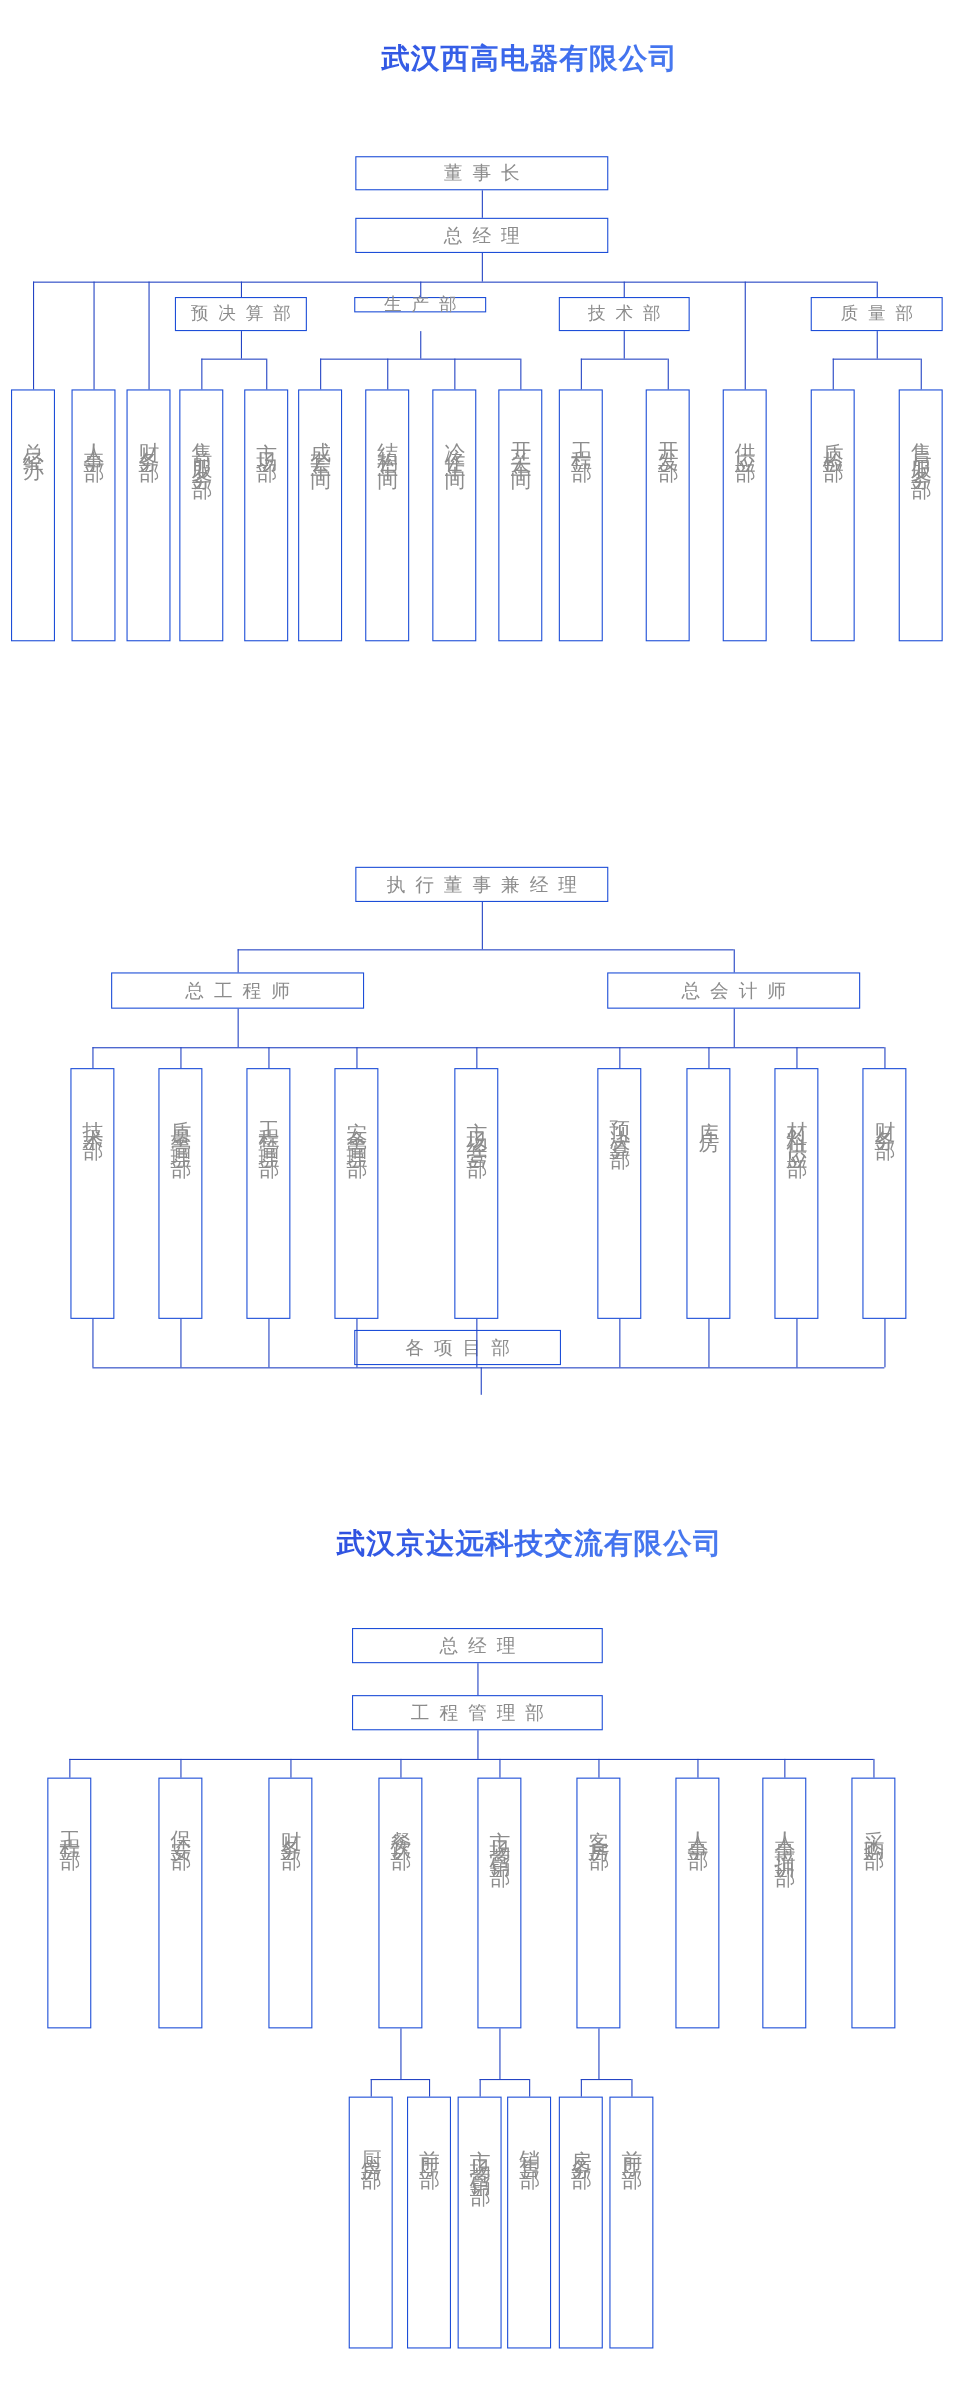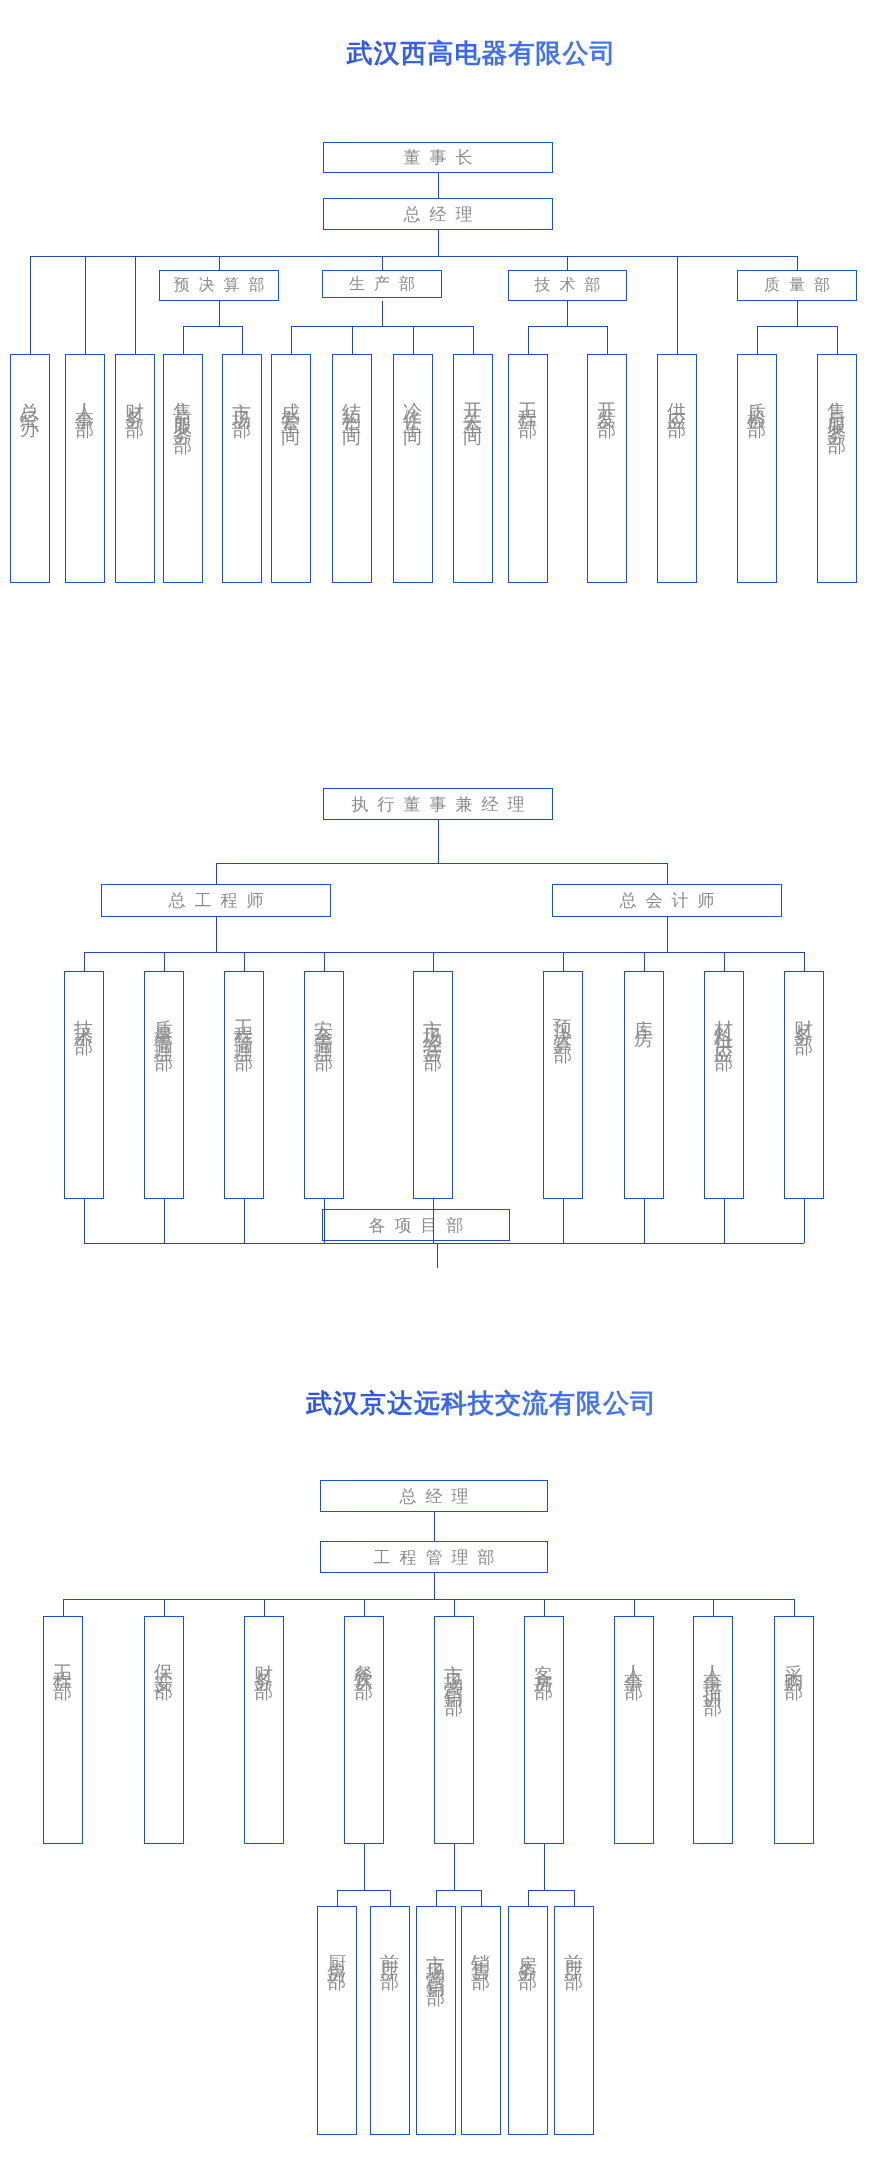--- a/index.html
+++ b/index.html
@@ -49,21 +49,21 @@
   <div class="node h" style="left:323px;top:142px;width:230px;height:31px">
       <span>董事长</span>
     </div>
   <div class="node h" style="left:323px;top:198px;width:230px;height:32px">
       <span>总经理</span>
     </div>
 
   <div class="node h" style="left:159px;top:270px;width:120px;height:31px;font-size:16px">
       <span>预决算部</span>
     </div>
-  <div class="node h" style="left:322px;top:270px;width:120px;height:28px;font-size:16px">
+  <div class="node h" style="left:322px;top:270px;width:120px;height:14px;font-size:16px">
       <span>生产部</span>
     </div>
   <div class="node h" style="left:508px;top:270px;width:119px;height:31px;font-size:16px">
       <span>技术部</span>
     </div>
   <div class="node h" style="left:737px;top:270px;width:120px;height:31px;font-size:16px">
       <span>质量部</span>
     </div>
 
   <div class="node v" style="left:10px;top:354px;width:40px;height:229px">

